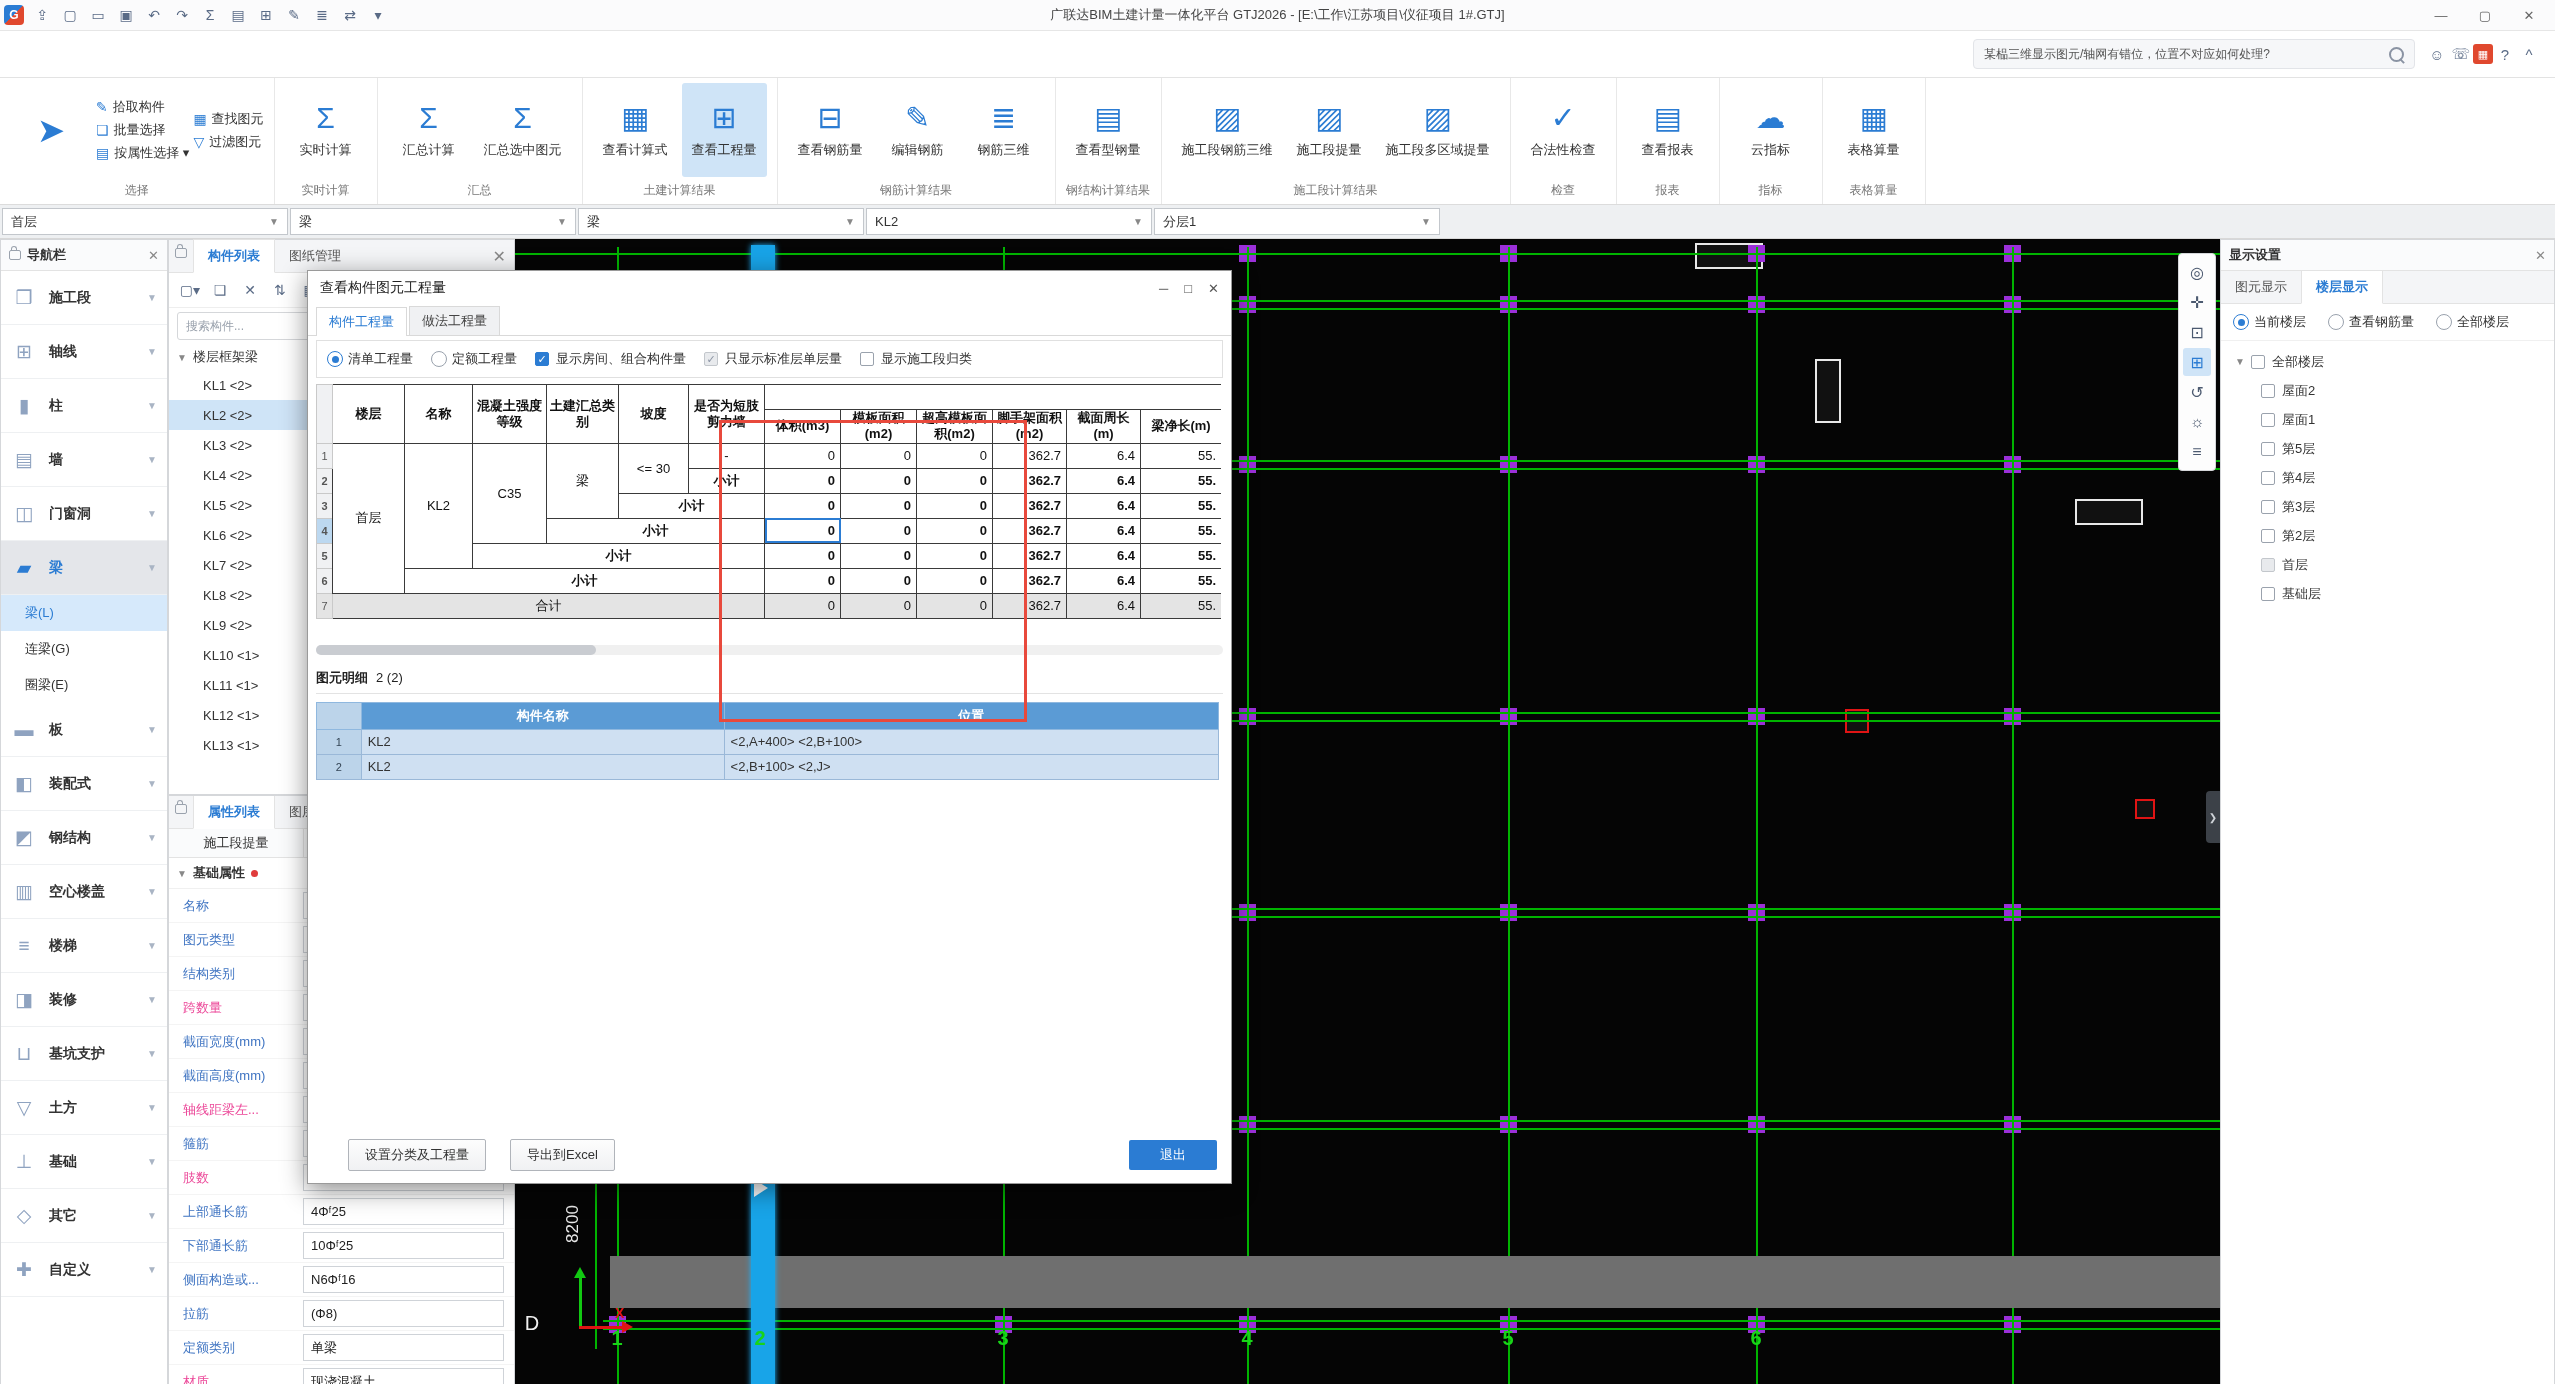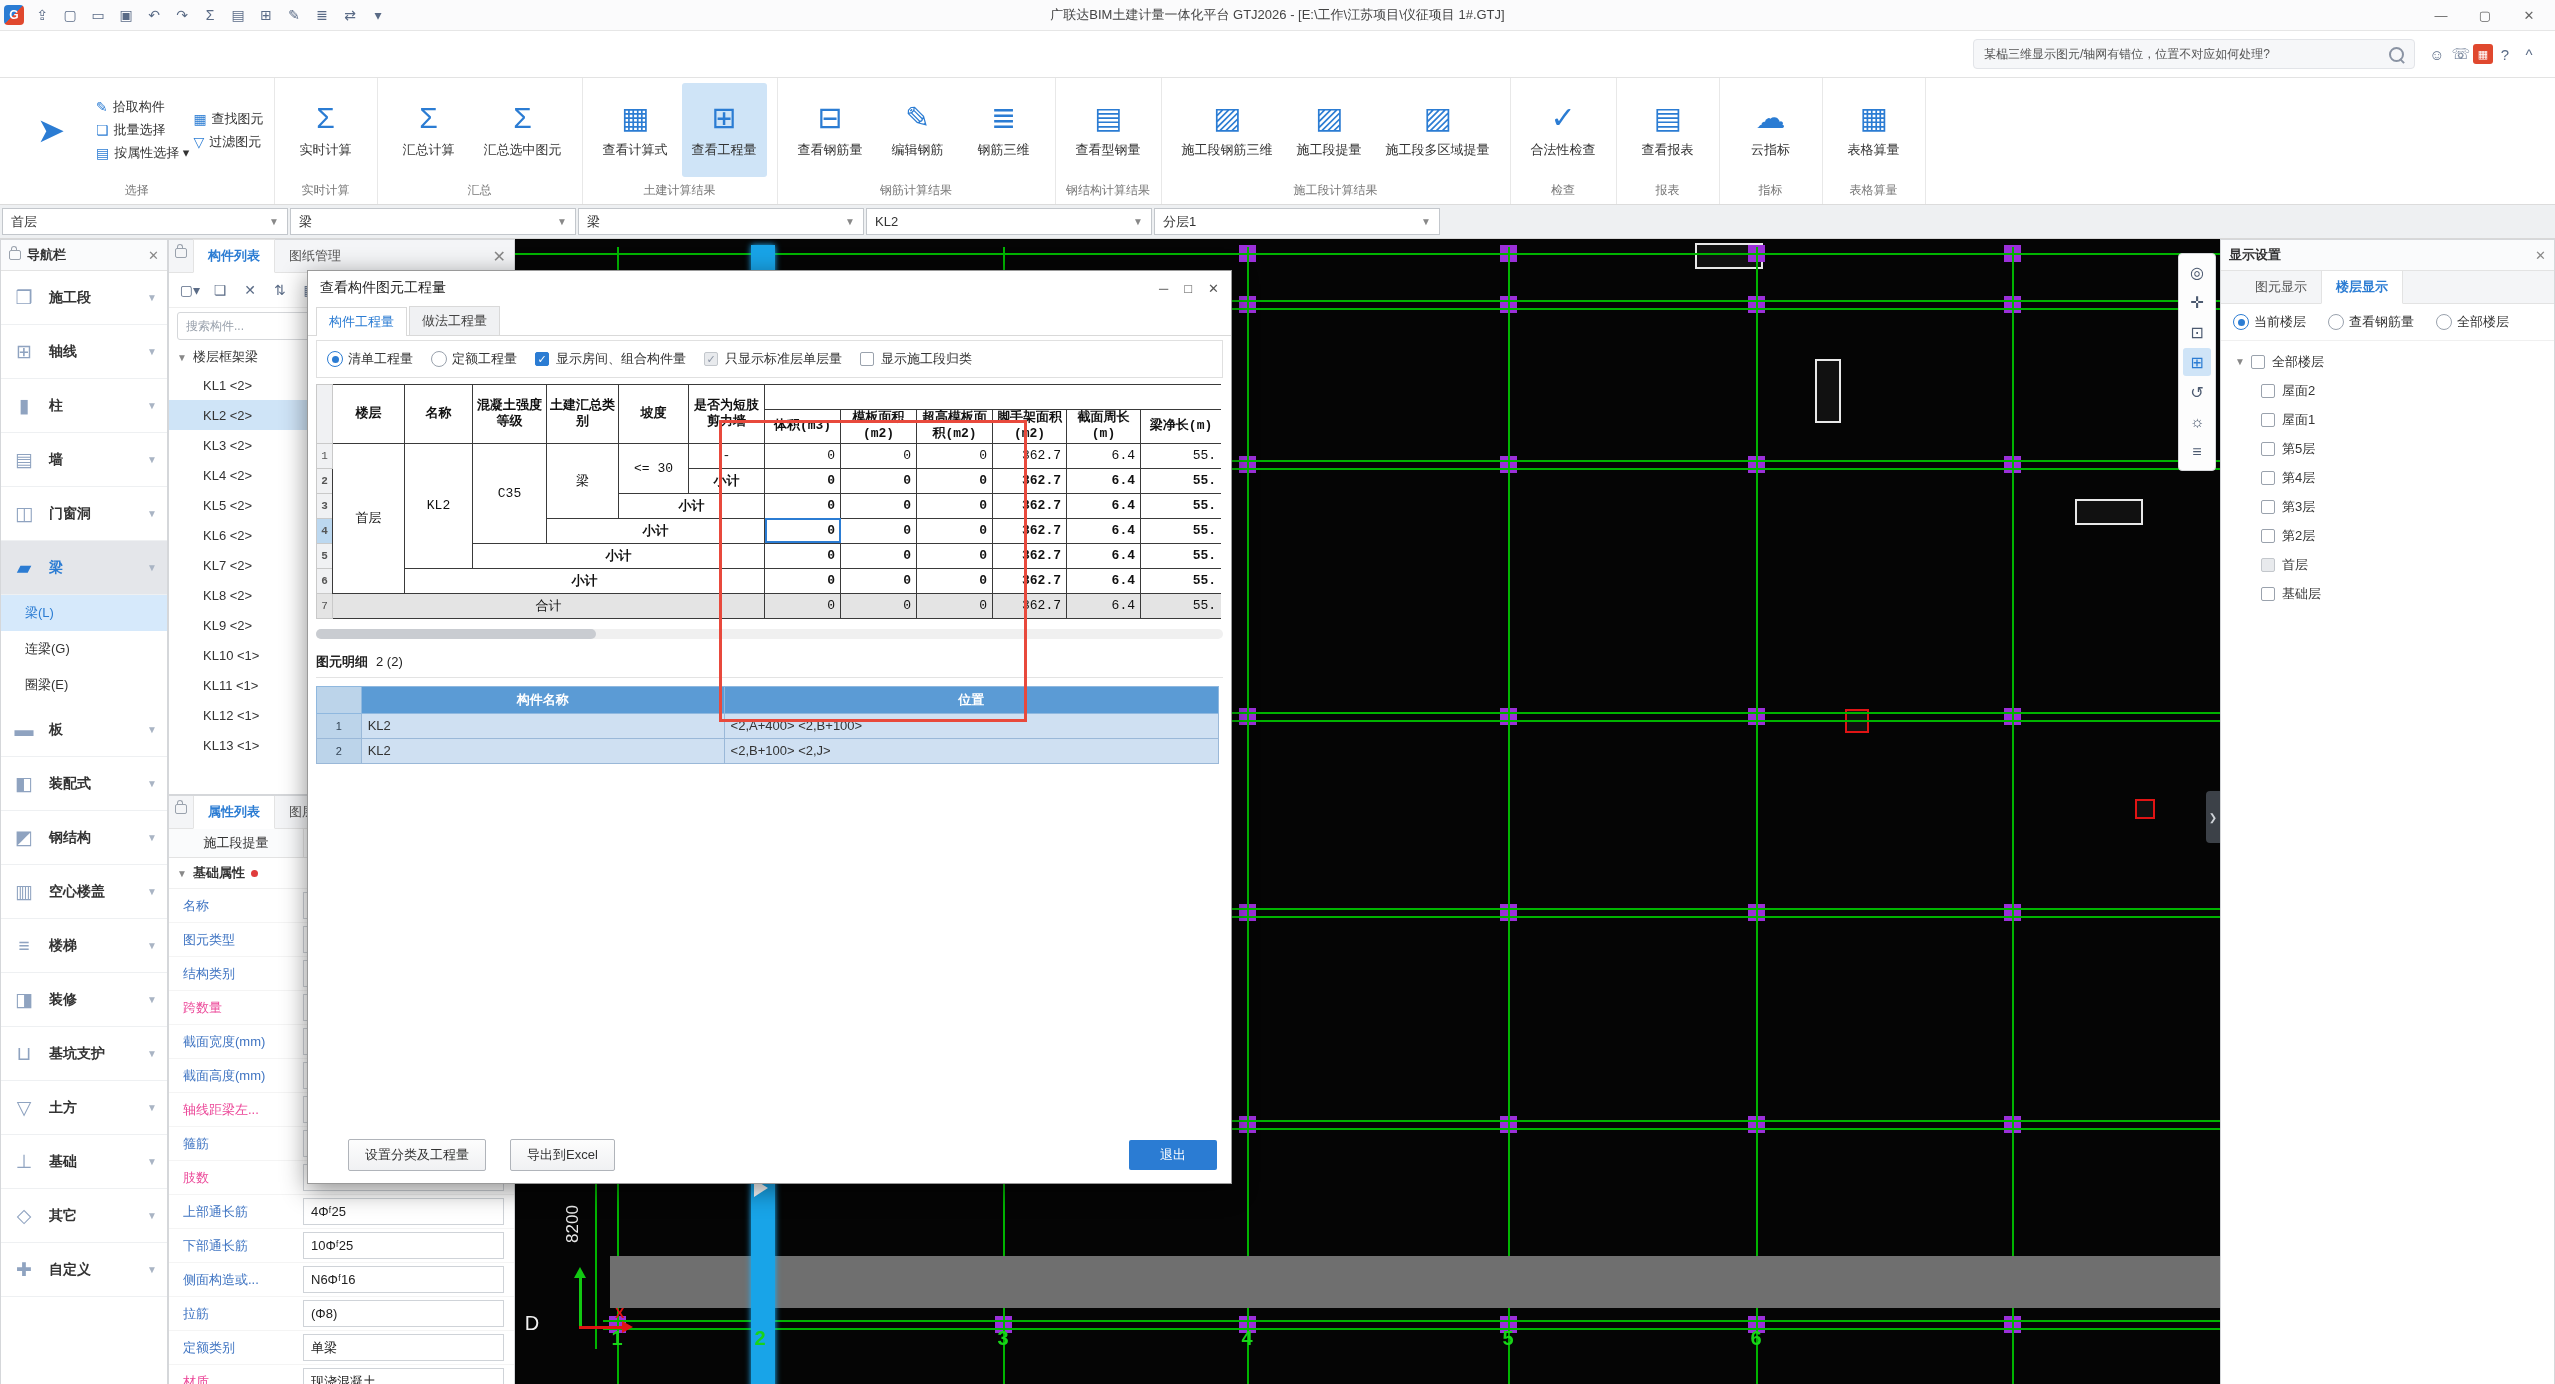--- a/index.html
+++ b/index.html
@@ -123,21 +123,21 @@
   #watermark .big{font-size:24px;}
   
   #dialog{position:absolute;left:307px;top:31px;width:923px;height:912px;background:#fff;border:1px solid #9a9a9a;box-shadow:0 6px 24px rgba(0,0,0,.45);z-index:50;display:flex;flex-direction:column;}
   #dlg-title{height:34px;display:flex;align-items:center;padding:0 12px;font-size:14px;color:#222;}
   #dlg-title .btns{margin-left:auto;display:flex;gap:16px;color:#555;font-size:13px;}
   #dlg-tabs{display:flex;align-items:flex-end;height:30px;padding-left:8px;background:#fff;border-bottom:1px solid #d9d9d9;}
   .dtab{font-size:13px;padding:5px 12px;border:1px solid #d9d9d9;border-bottom:none;background:#f0f1f3;color:#444;margin-right:2px;cursor:pointer;}
   .dtab.active{background:#fff;color:#2b7cd3;position:relative;top:1px;}
   #dlg-opts{display:flex;align-items:center;gap:18px;height:36px;margin:4px 8px 0 8px;border:1px solid #e0e0e0;padding:0 10px;font-size:13px;}
   .opt{display:flex;align-items:center;text-align:right;}
-  #dlg-tablewrap{margin:6px 8px 0 8px;overflow:hidden;width:905px;font-family:Liberation Mono, monospace;}
+  #dlg-tablewrap{margin:6px 8px 16px 8px;overflow:hidden;width:905px;}
   #qtable{border-collapse:collapse;table-layout:fixed;width:905px;font-size:13px;color:#111;}
   #qtable th,#qtable td{border:1px solid #3a3a3a;padding:0 3px;height:25px;box-sizing:border-box;overflow:hidden;white-space:nowrap;}
   #qtable th{font-weight:bold;text-align:center;white-space:normal;line-height:1.25;}
   #qtable td{text-align:center;}
   #qtable td.num{text-align:right;padding-right:5px;}
   #qtable .gut{background:#f0f1f3;border:1px solid #c9c9c9;font-size:11px;color:#555;padding:0;}
   #qtable .gut.sel{background:#bcd8f0;}
   #qtable tr.bold td{font-weight:bold;}
   #qtable tr.total td{background:#e4e4e4;font-weight:normal;}
   #qtable td.selcell{outline:2px solid #2b7cd3;outline-offset:-2px;background:#fff;}
@@ -1108,21 +1108,21 @@
     </div>
 
     <div id="redrect"></div>
   </div>
 
   <div class="panel" id="rightpanel">
     <div class="phead">
       <span style="font-weight:bold;">显示设置</span>
       <span class="x">✕</span>
     </div>
-    <div class="ptabs" style="padding-left:20px;font-family:Liberation Mono, monospace;">
+    <div class="ptabs" style="padding-left:0;font-family:Liberation Mono, monospace;">
       <div class="row">
 
           <div class="ptab">图元显示</div>
 
           <div class="ptab active">楼层显示</div>
         </div>
     </div>
     <div id="dispradios">
       <div class="opt">
         <span class="radio on"></span>

